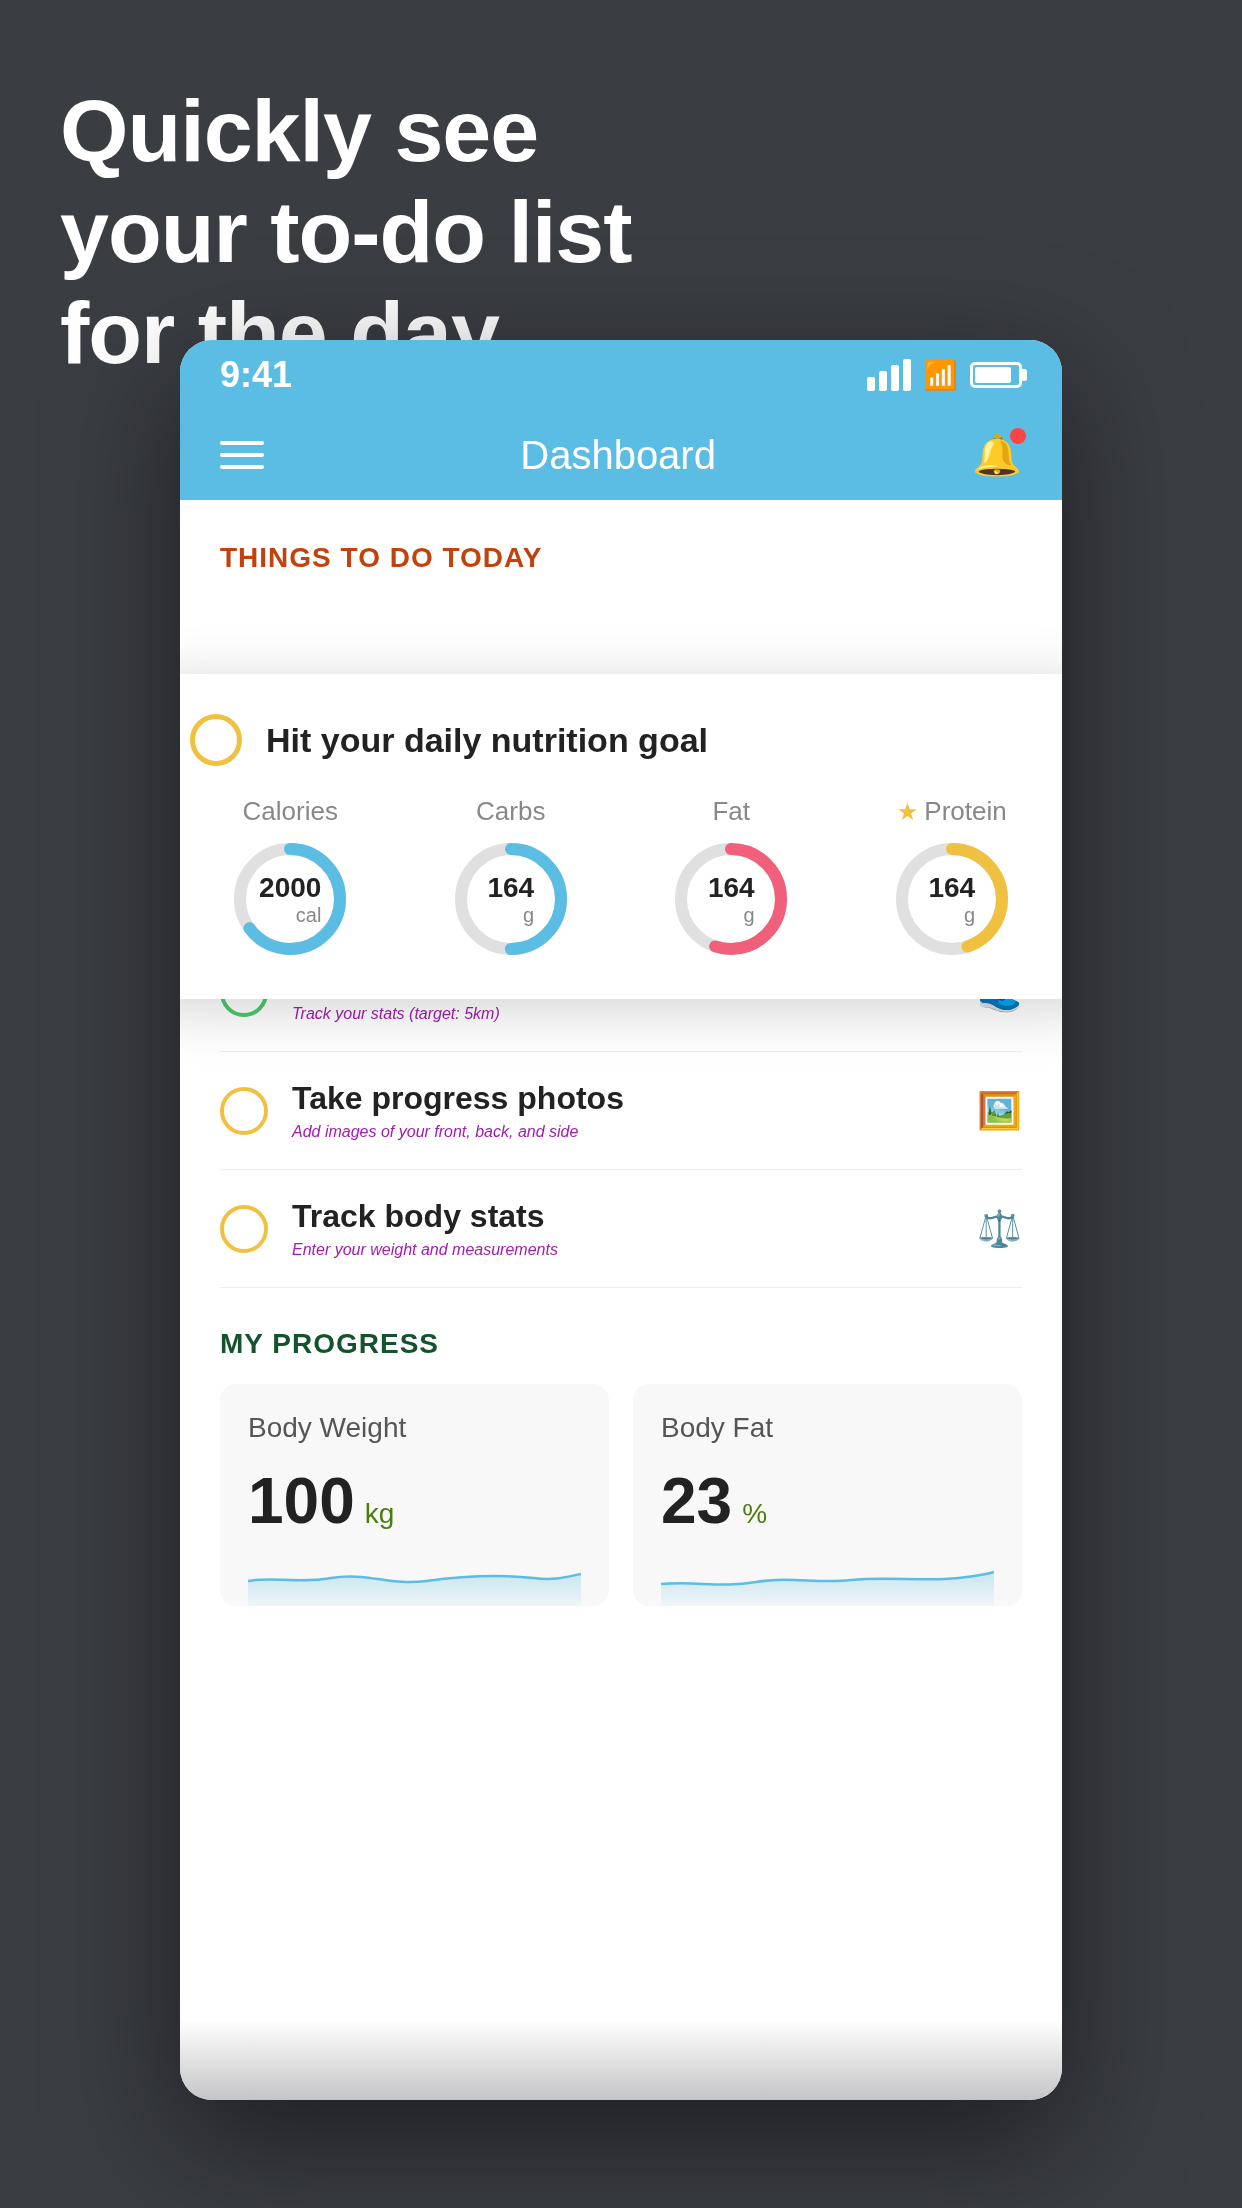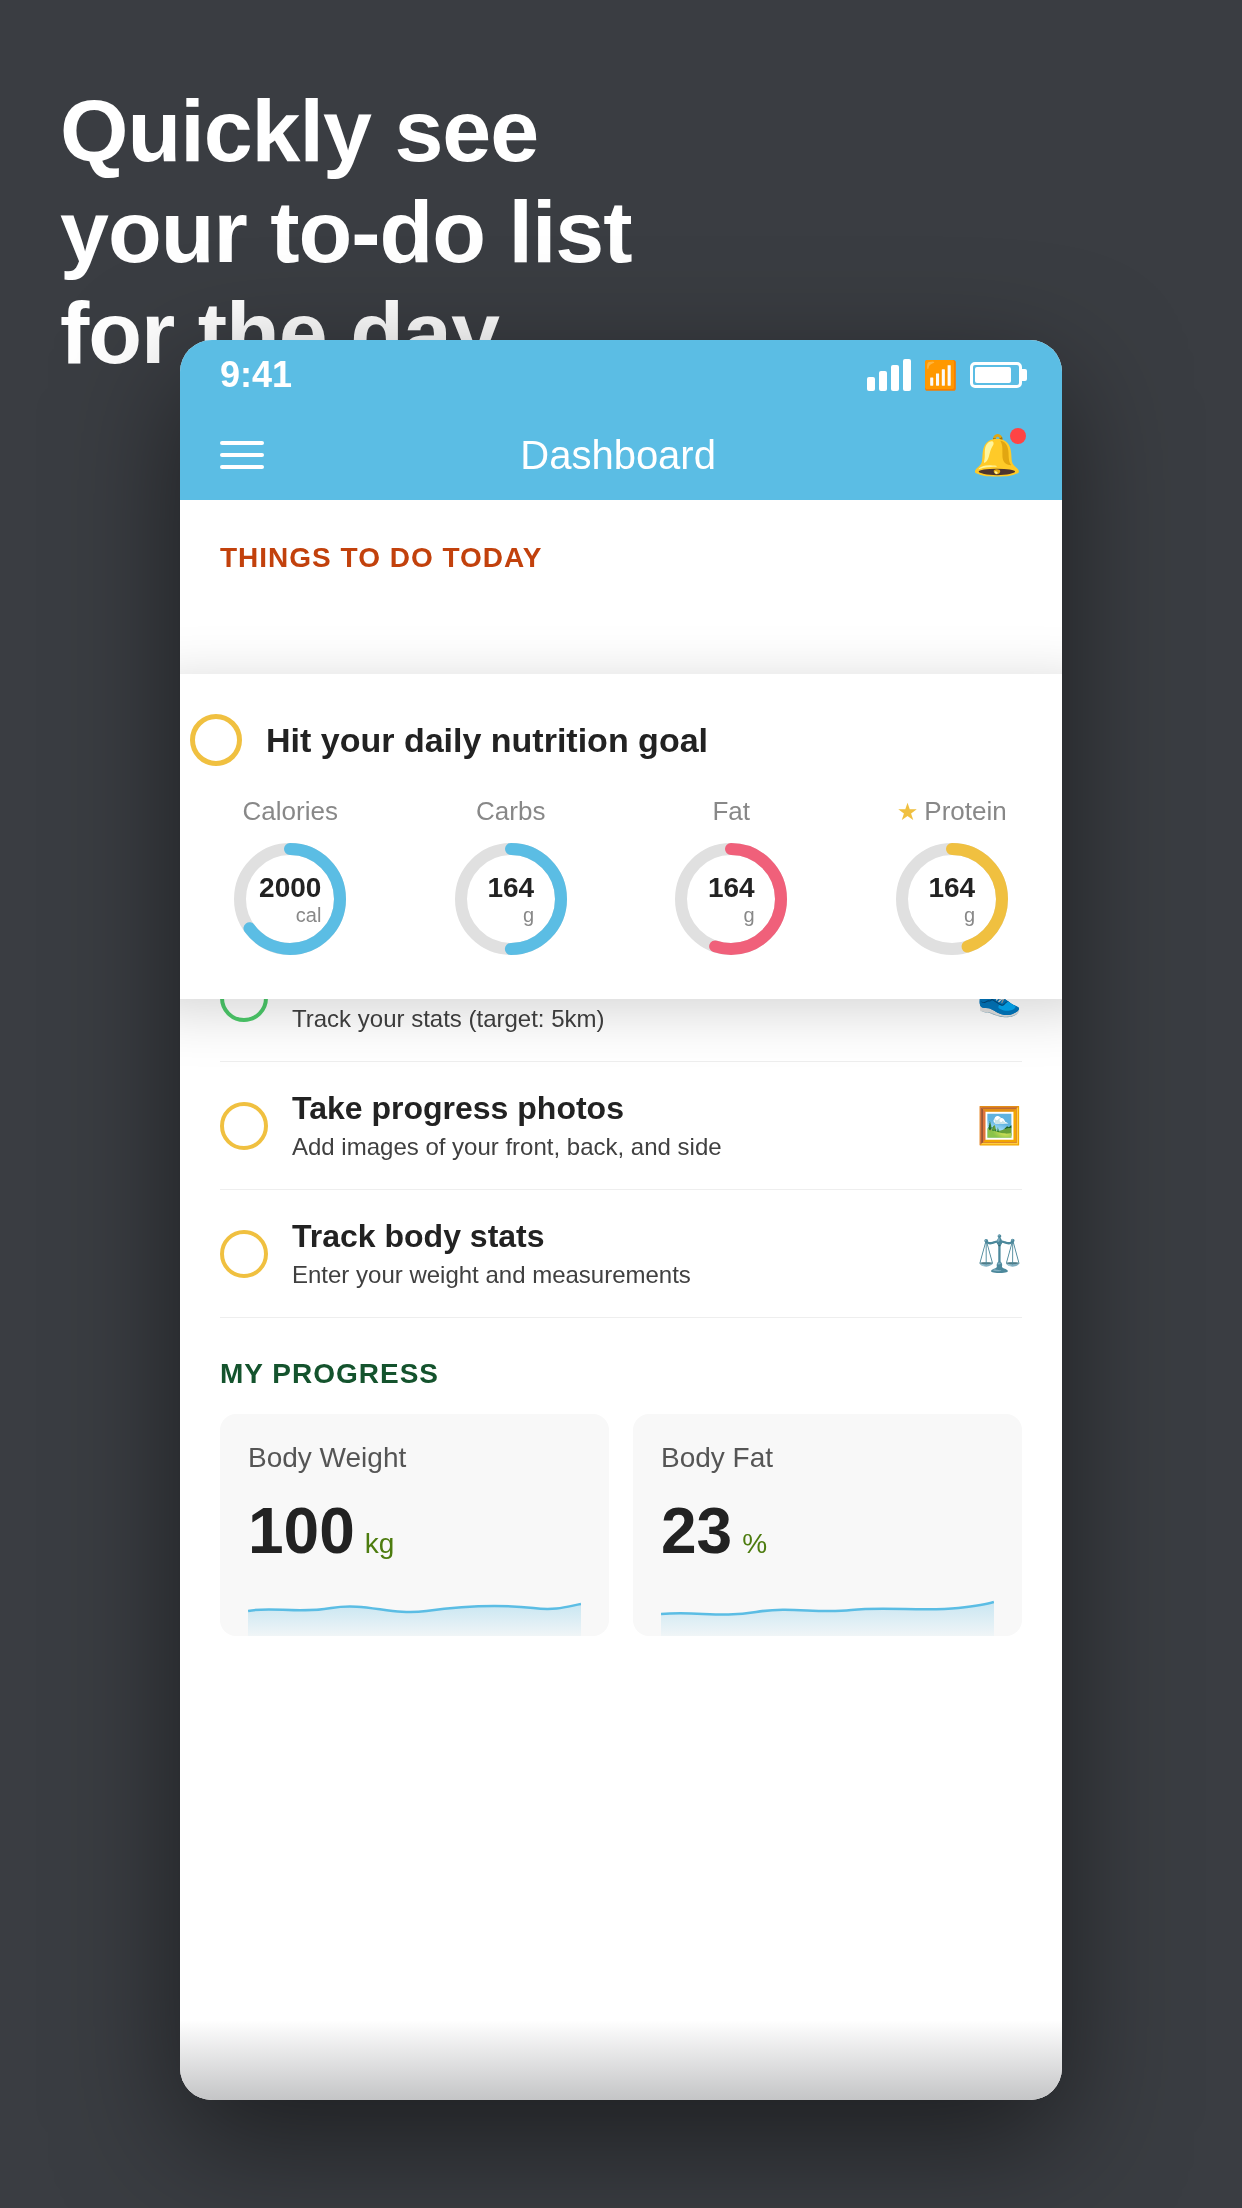--- a/index.html
+++ b/index.html
@@ -272,22 +272,23 @@
     .todo-text {
       flex: 1;
     }
     .todo-title {
       font-size: 32px;
       font-weight: 600;
       color: #222;
       margin-bottom: 6px;
     }
     .todo-subtitle {
-      font-size: 24px;
-      color: #404040;
+      font-size: 16px;
+      color: #a21caf;
+      font-style: italic;
     }
     .todo-icon {
       font-size: 36px;
       color: #bbb;
     }
 
     
     .progress-section {
       padding: 40px 40px 0;
     }

